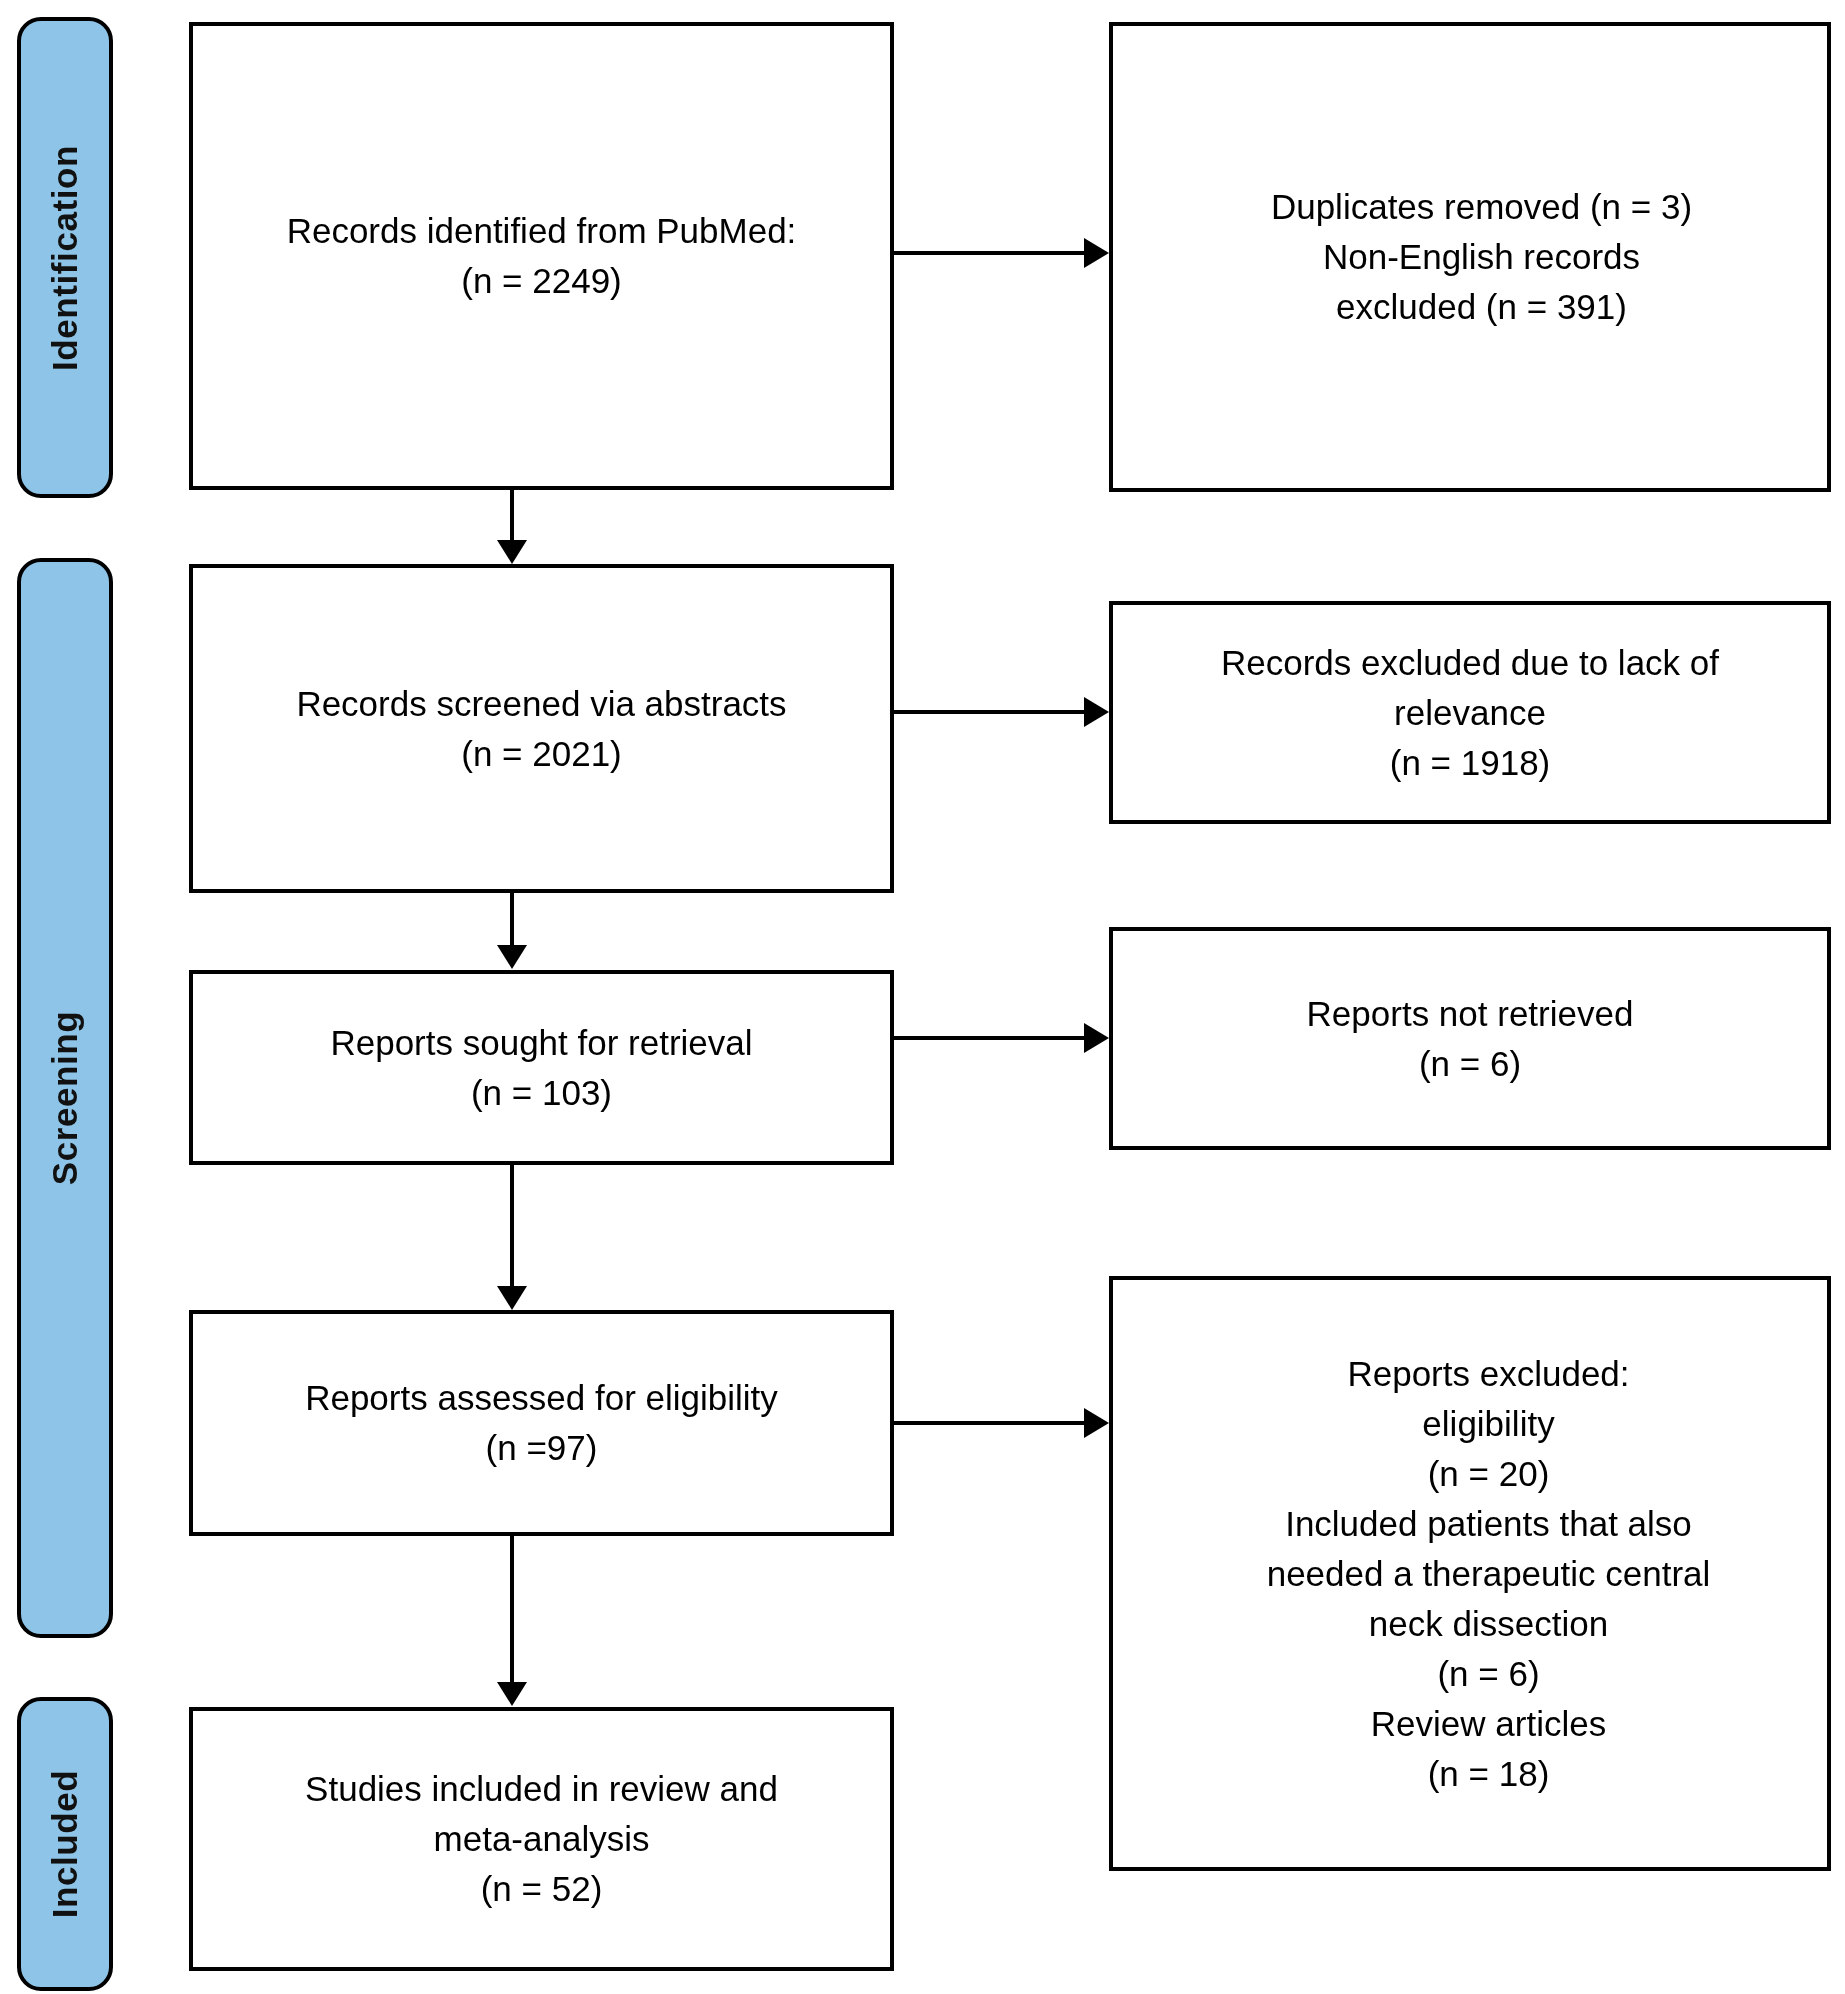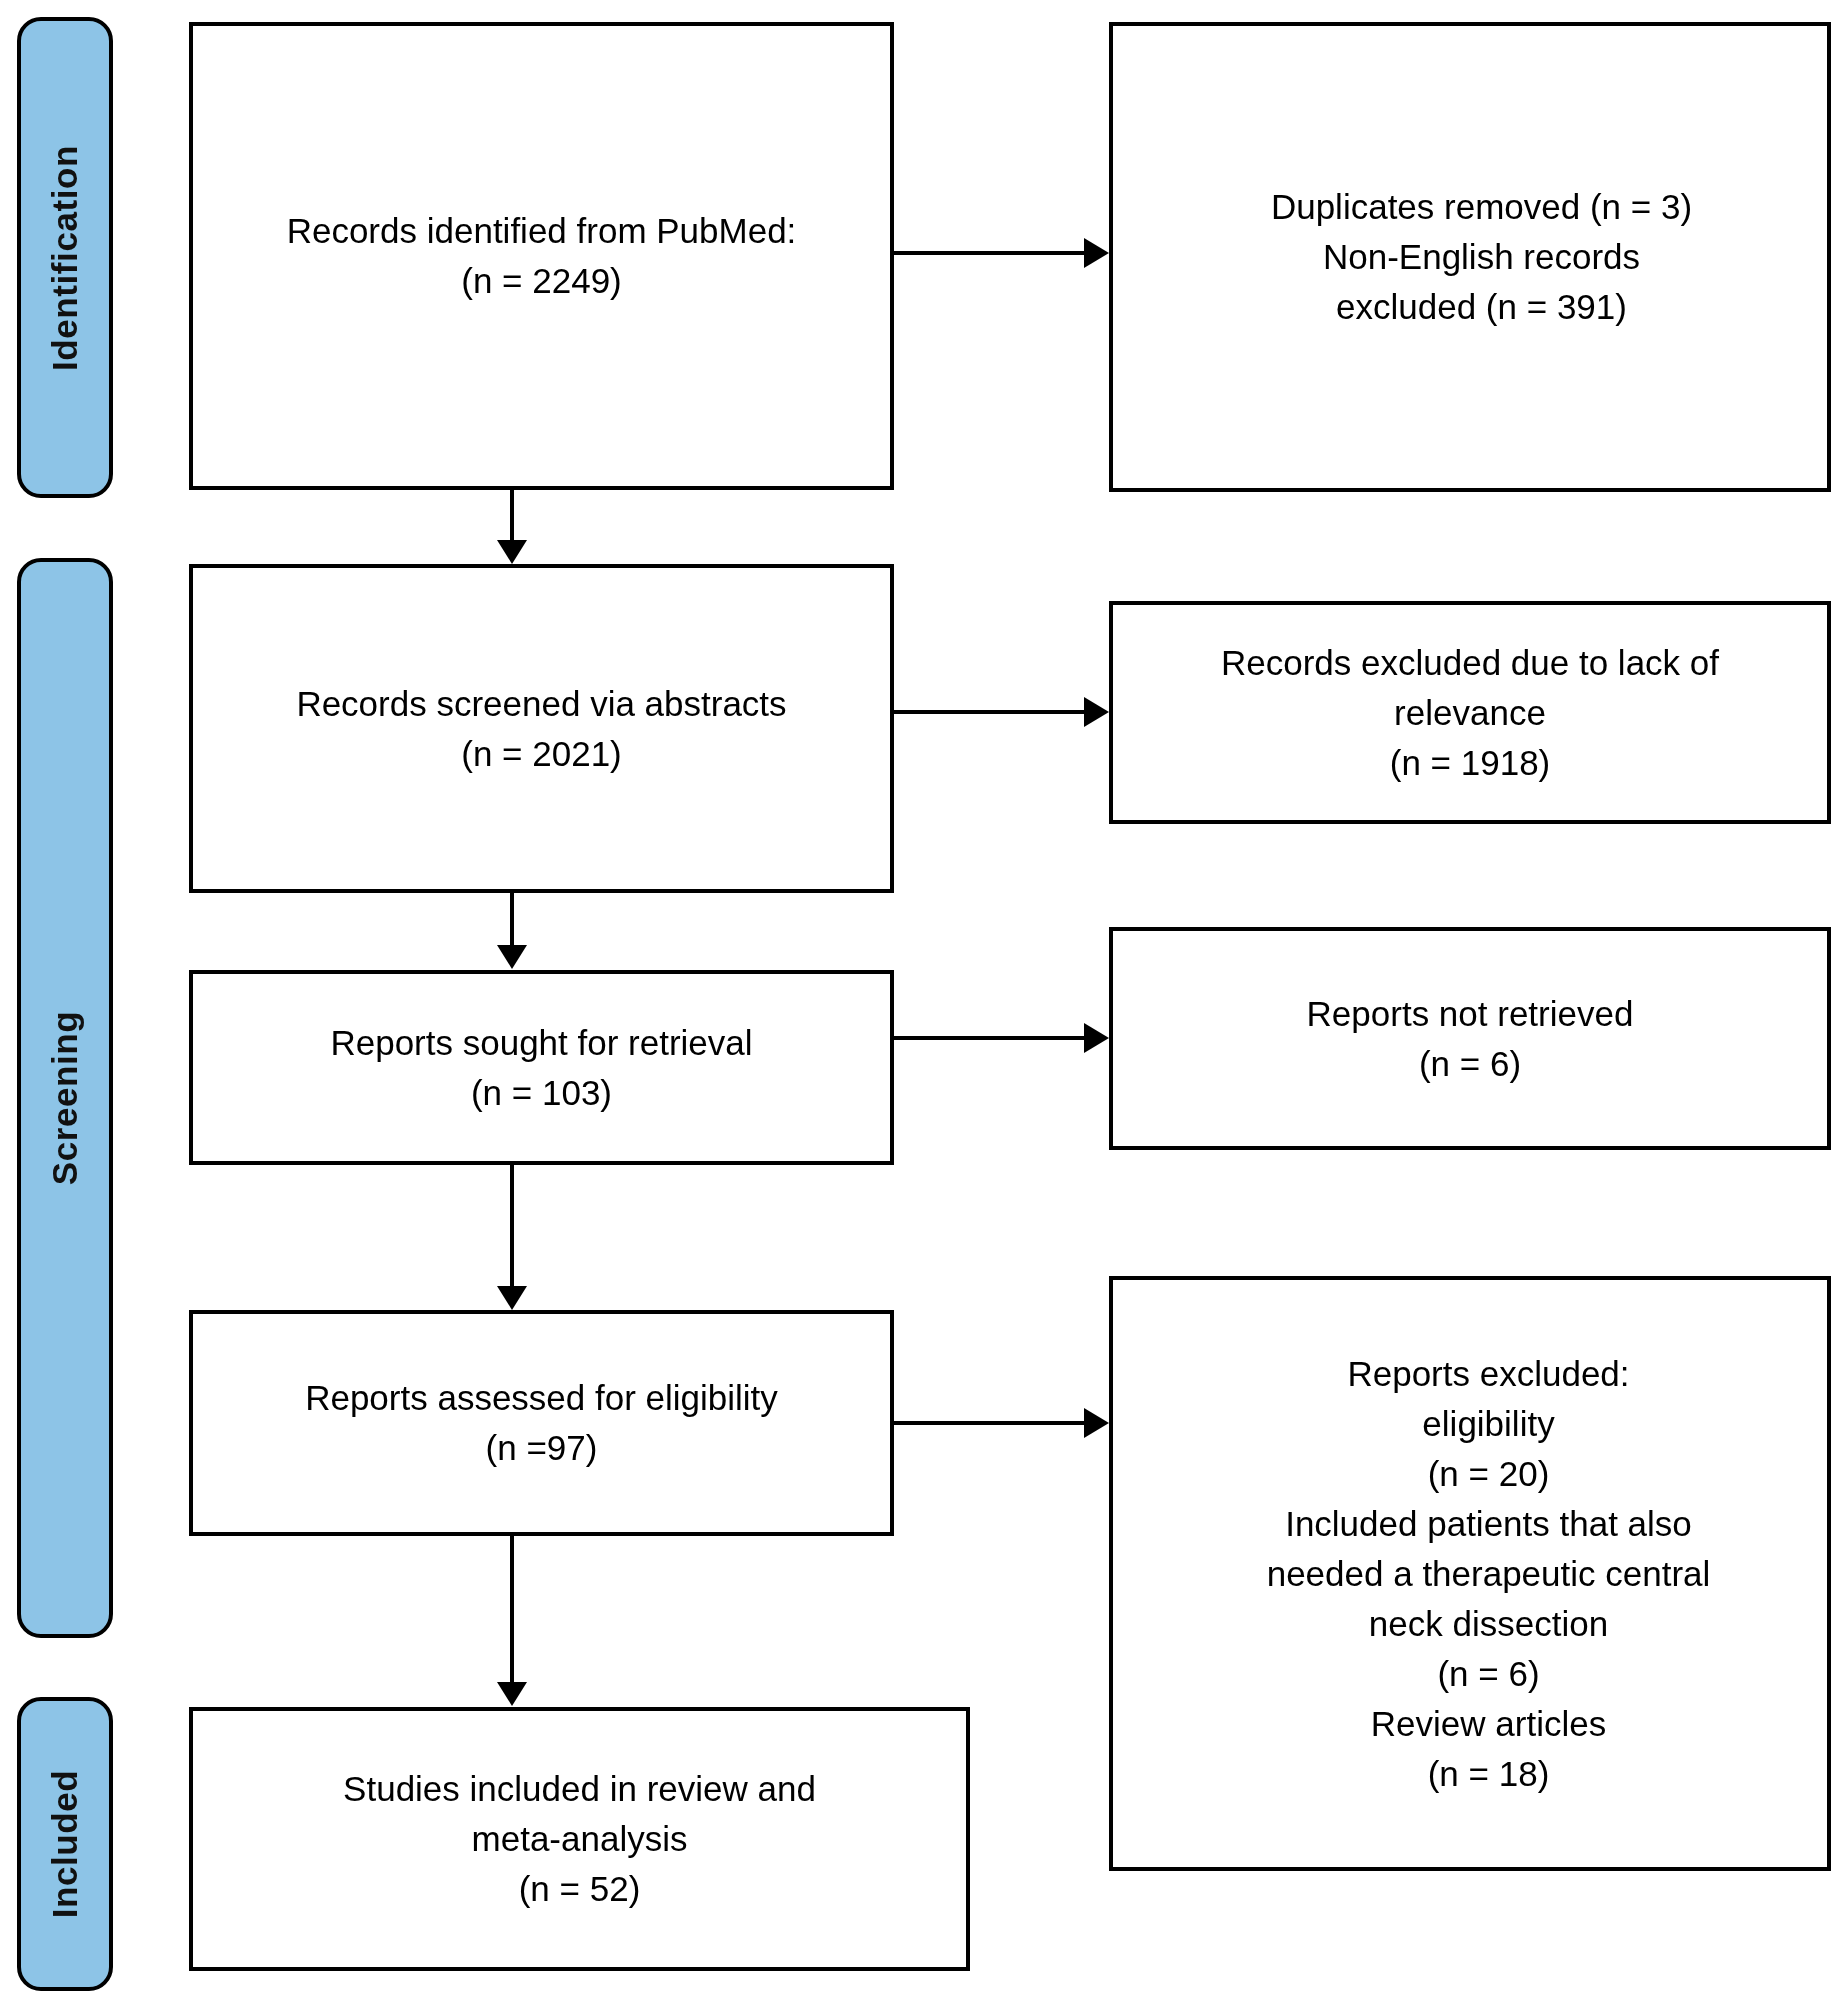--- a/index.html
+++ b/index.html
@@ -130,21 +130,21 @@
     </div>
   </div>
 
   <div class="flow-box" style="left:189px;top:1310px;width:705px;height:226px;">
     <div class="box-text">
       <div>Reports assessed for eligibility</div>
       <div>(n =97)</div>
     </div>
   </div>
 
-  <div class="flow-box" style="left:189px;top:1707px;width:781px;height:264px;">
+  <div class="flow-box" style="left:189px;top:1707px;width:705px;height:264px;">
     <div class="box-text">
       <div>Studies included in review and</div>
       <div>meta-analysis</div>
       <div>(n = 52)</div>
     </div>
   </div>
 
   <div class="flow-box" style="left:1109px;top:22px;width:722px;height:470px;padding-left:23px;">
     <div class="box-text">
       <div>Duplicates removed (n = 3)</div>

